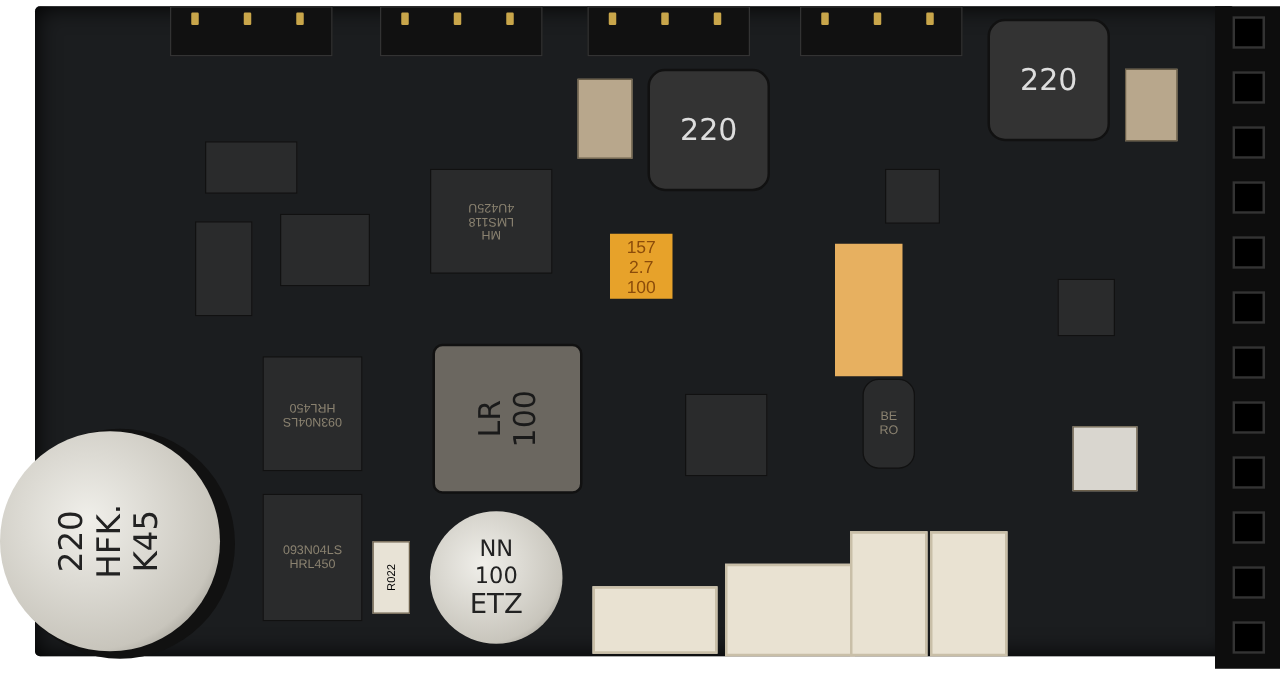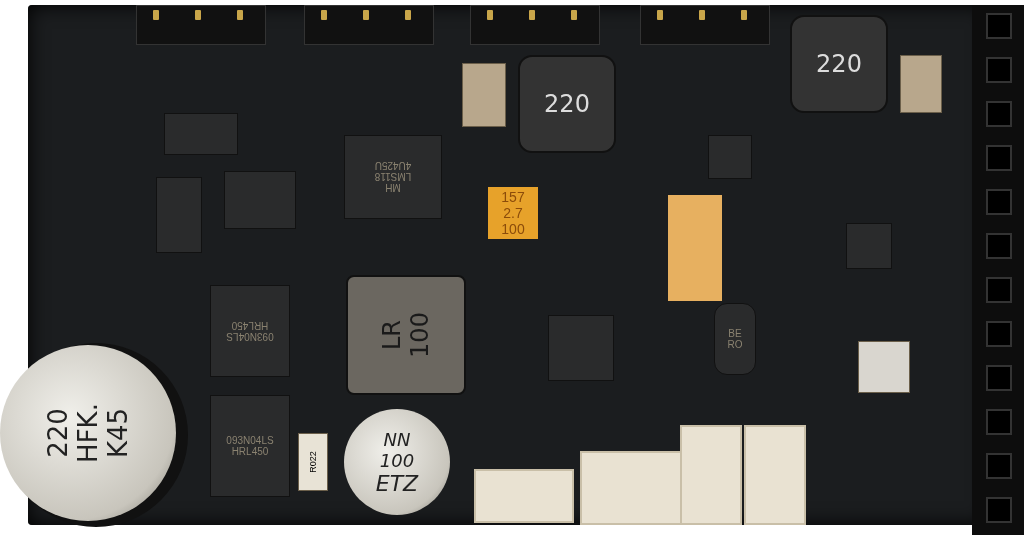--- a/index.html
+++ b/index.html
@@ -79,37 +79,37 @@
   <div class="smd" style="left:270px;top:428px;width:28px;height:56px;display:flex;align-items:center;justify-content:center;">
     <span style="transform:rotate(-90deg);font-size:9px;">R022</span>
   </div>
 
   <div class="ic" style="left:136px;top:108px;width:72px;height:40px;"></div>
   <div class="ic" style="left:196px;top:166px;width:70px;height:56px;"></div>
   <div class="ic" style="left:128px;top:172px;width:44px;height:74px;"></div>
   <div class="ic" style="left:520px;top:310px;width:64px;height:64px;"></div>
   <div class="ic" style="left:680px;top:130px;width:42px;height:42px;"></div>
   <div class="ic" style="left:818px;top:218px;width:44px;height:44px;"></div>
-  <div class="ic" style="left:686px;top:298px;width:40px;height:70px;border-radius:13px;">
+  <div class="ic" style="left:662px;top:298px;width:40px;height:70px;border-radius:13px;">
     <span>BE</span>
     <span>RO</span>
   </div>
   <div class="smd" style="left:434px;top:58px;width:42px;height:62px;background:#b8a78c;"></div>
   <div class="smd" style="left:872px;top:50px;width:40px;height:56px;background:#b8a78c;"></div>
   <div class="smd" style="left:830px;top:336px;width:50px;height:50px;background:#d9d6cf;"></div>
 
   <div class="cap-big" style="left:-24px;top:338px;width:184px;height:184px;background:#111;"></div>
   <div class="cap-big" style="left:-28px;top:340px;width:176px;height:176px;">
     <div style="transform:rotate(-90deg);font-size:26px;display:flex;flex-direction:column;align-items:center;">
       <span>220</span>
       <span>HFK.</span>
       <span>K45</span>
     </div>
   </div>
-  <div class="cap-big" style="left:316px;top:404px;width:106px;height:106px;font-style:italic;">
+  <div class="cap-big" style="left:316px;top:404px;width:106px;height:106px;">
     <span style="font-size:18px">NN</span>
     <span style="font-size:18px">100</span>
     <span style="font-size:22px">ETZ</span>
   </div>
 
   <div class="tant" style="left:640px;top:190px;width:54px;height:106px;background:#e7b060;"></div>
   <div class="conn" style="left:446px;top:464px;width:96px;height:50px;"></div>
   <div class="conn" style="left:552px;top:446px;width:100px;height:70px;"></div>
   <div class="conn" style="left:652px;top:420px;width:58px;height:96px;"></div>
   <div class="conn" style="left:716px;top:420px;width:58px;height:96px;"></div>

